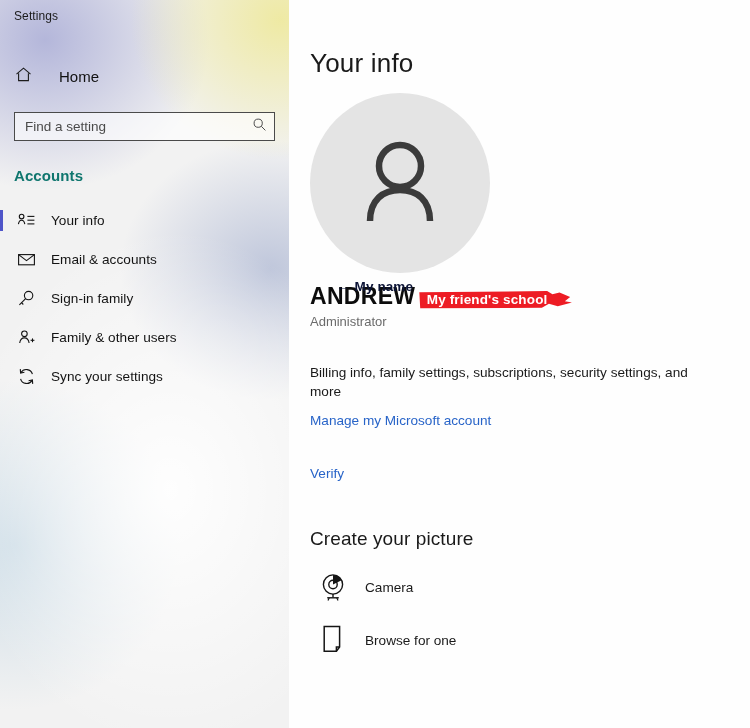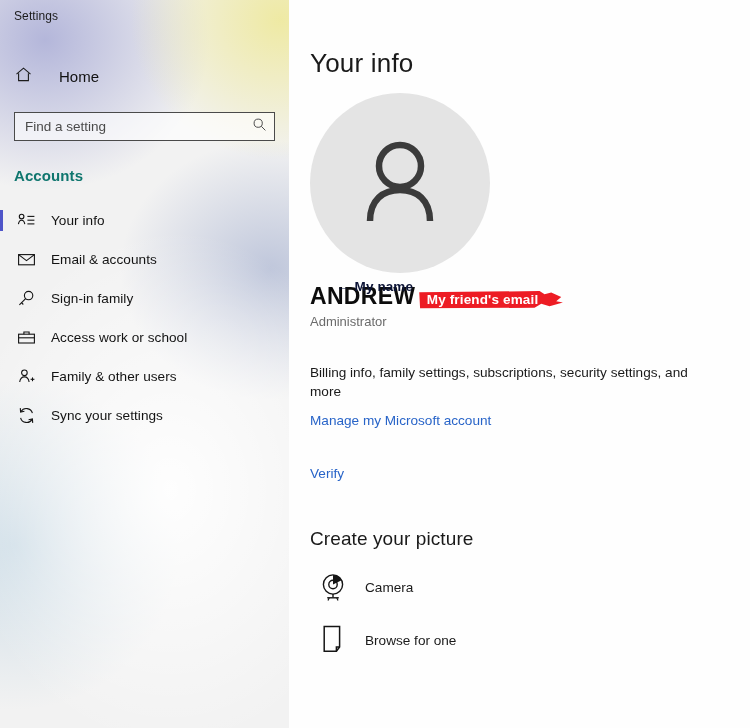--- a/index.html
+++ b/index.html
@@ -345,30 +345,20 @@
           <span class="nav-icon">
             <svg width="19" height="19" viewBox="0 0 19 19">
               <circle cx="11.6" cy="6.6" r="4.2" fill="none" stroke="#131313" stroke-width="1.1"></circle>
               <line x1="8.6" y1="9.6" x2="2.4" y2="15.8" stroke="#131313" stroke-width="1.1"></line>
               <line x1="4.5" y1="13.7" x2="6.3" y2="15.5" stroke="#131313" stroke-width="1.1"></line>
             </svg>
           </span>
           <span class="nav-label">Sign-in family</span>
         </div>
 
-        <div class="nav-item">
-          <span class="nav-icon">
-            <svg width="19" height="19" viewBox="0 0 19 19">
-              <rect x="1.6" y="6.2" width="15.8" height="8.8" fill="none" stroke="#131313" stroke-width="1.1"></rect>
-              <path d="M6.9 6.2 L6.9 4.0 L12.1 4.0 L12.1 6.2" fill="none" stroke="#131313" stroke-width="1.1"></path>
-              <line x1="1.6" y1="9.8" x2="17.4" y2="9.8" stroke="#131313" stroke-width="1.1"></line>
-            </svg>
-          </span>
-          <span class="nav-label">Access work or school</span>
-        </div>
 
         <div class="nav-item">
           <span class="nav-icon">
             <svg width="19" height="19" viewBox="0 0 19 19">
               <circle cx="7.4" cy="5.8" r="2.8" fill="none" stroke="#131313" stroke-width="1.1"></circle>
               <path d="M2.7 15.0 C3.2 11.3 5.0 9.9 7.4 9.9 C9.8 9.9 11.6 11.3 12.1 15.0" fill="none" stroke="#131313" stroke-width="1.1"></path>
               <line x1="13.6" y1="12.3" x2="17.4" y2="12.3" stroke="#131313" stroke-width="1.1"></line>
               <line x1="15.5" y1="10.4" x2="15.5" y2="14.2" stroke="#131313" stroke-width="1.1"></line>
             </svg>
           </span>
@@ -404,21 +394,21 @@
       </span>
     </div>
 
     <div class="identity">
       <div class="user-name">ANDREW</div>
 
       <div class="redaction">
         <svg class="marker" viewBox="0 0 176 24" preserveAspectRatio="none">
           <path d="M1.5 4.5 L146 3.2 L152 6.4 L160 4.6 L172 9.4 L166 13.8 L174 15.0 L158 19.0 L148 16.4 L140 20.6 L2.5 21.2 Z" fill="#ED1C24"></path>
         </svg>
-        <span class="redaction-text">My friend's email</span>
+        <span class="redaction-text">My friend's school</span>
       </div>
 
       <div class="account-type">Administrator</div>
     </div>
 
     <div class="block-billing">
       <div class="body-text">Billing info, family settings, subscriptions, security settings, and more</div>
       <a class="link">Manage my Microsoft account</a>
     </div>
 

